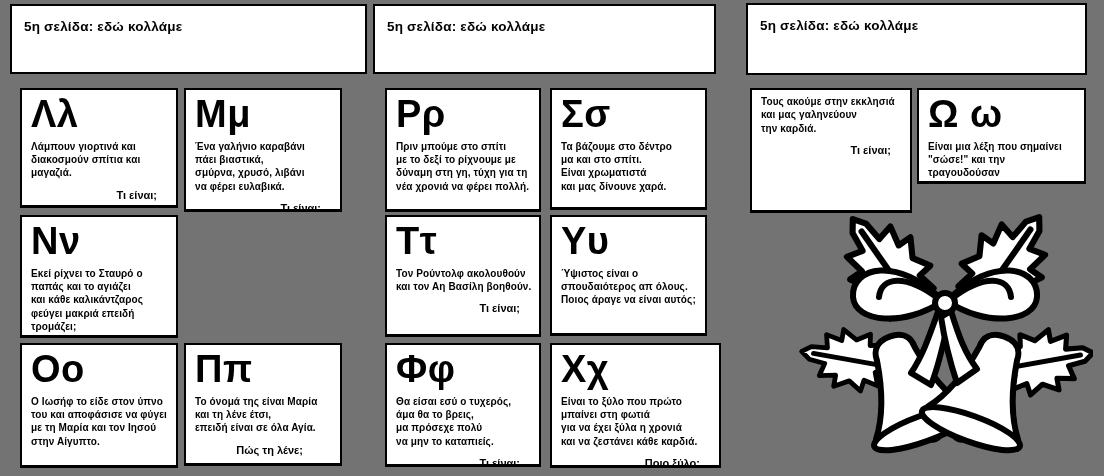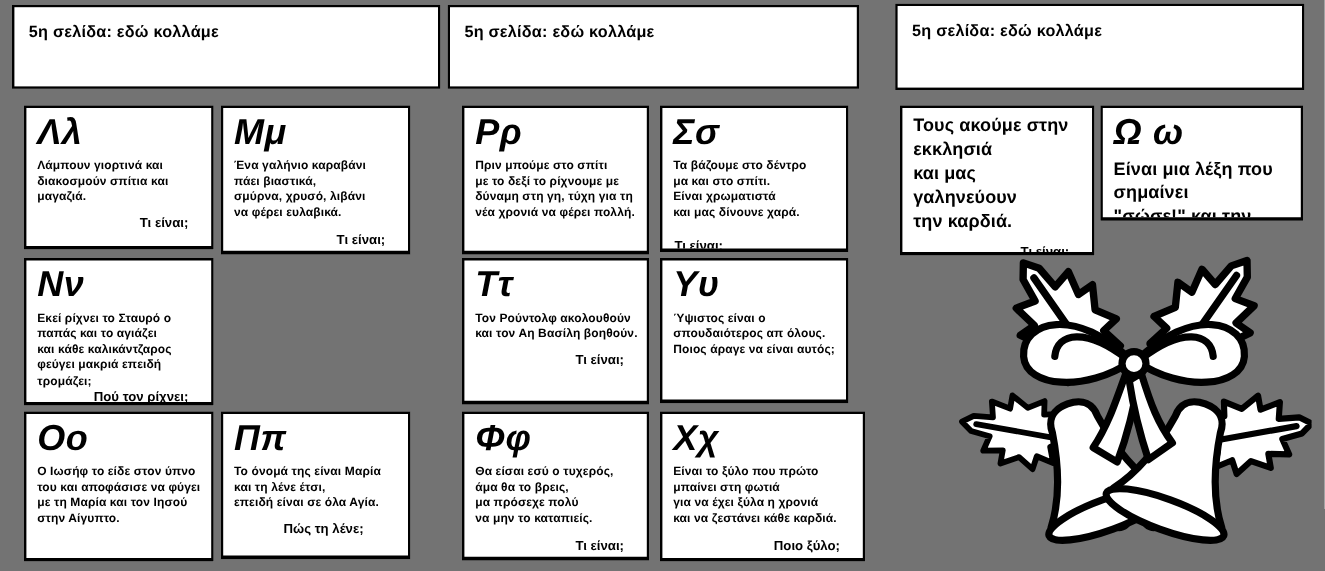--- a/index.html
+++ b/index.html
@@ -8,23 +8,23 @@
     font-family:"Liberation Sans",sans-serif;font-weight:bold;color:#000;
   }
   .hdr{
     position:absolute;border:2px solid #000;background:#fff;box-sizing:border-box;
     font-size:13.5px;padding:13px 0 0 12px;letter-spacing:.2px;
   }
   .card{
     position:absolute;border:2px solid #000;border-bottom-width:3px;background:#fff;
     box-sizing:border-box;padding:5px 7px 4px 9px;overflow:hidden;
   }
-  .letter{font-size:30px;line-height:1.05;margin:0 0 5px 0;letter-spacing:.5px;font-style:italic;}
+  .letter{font-size:38px;line-height:1.05;margin:0 0 5px 0;letter-spacing:.5px;}
   .riddle{font-size:10px;line-height:1.33;white-space:pre-line;letter-spacing:.1px;}
-  .wide .riddle{font-size:15px;}
+  .wide .riddle{font-size:10px;}
   .question{font-size:11px;margin-top:9px;text-align:right;padding-right:12px;}
   .q-mid{padding-right:30px;}
   .q-left{text-align:left;padding-right:0;padding-left:1px;}
   .q-gap{margin-top:14px;}
   .q-small{font-size:9.5px;}
   .bells{position:absolute;left:793px;top:211px;width:300px;height:265px;}
 </style>
 </head>
 <body>
 

